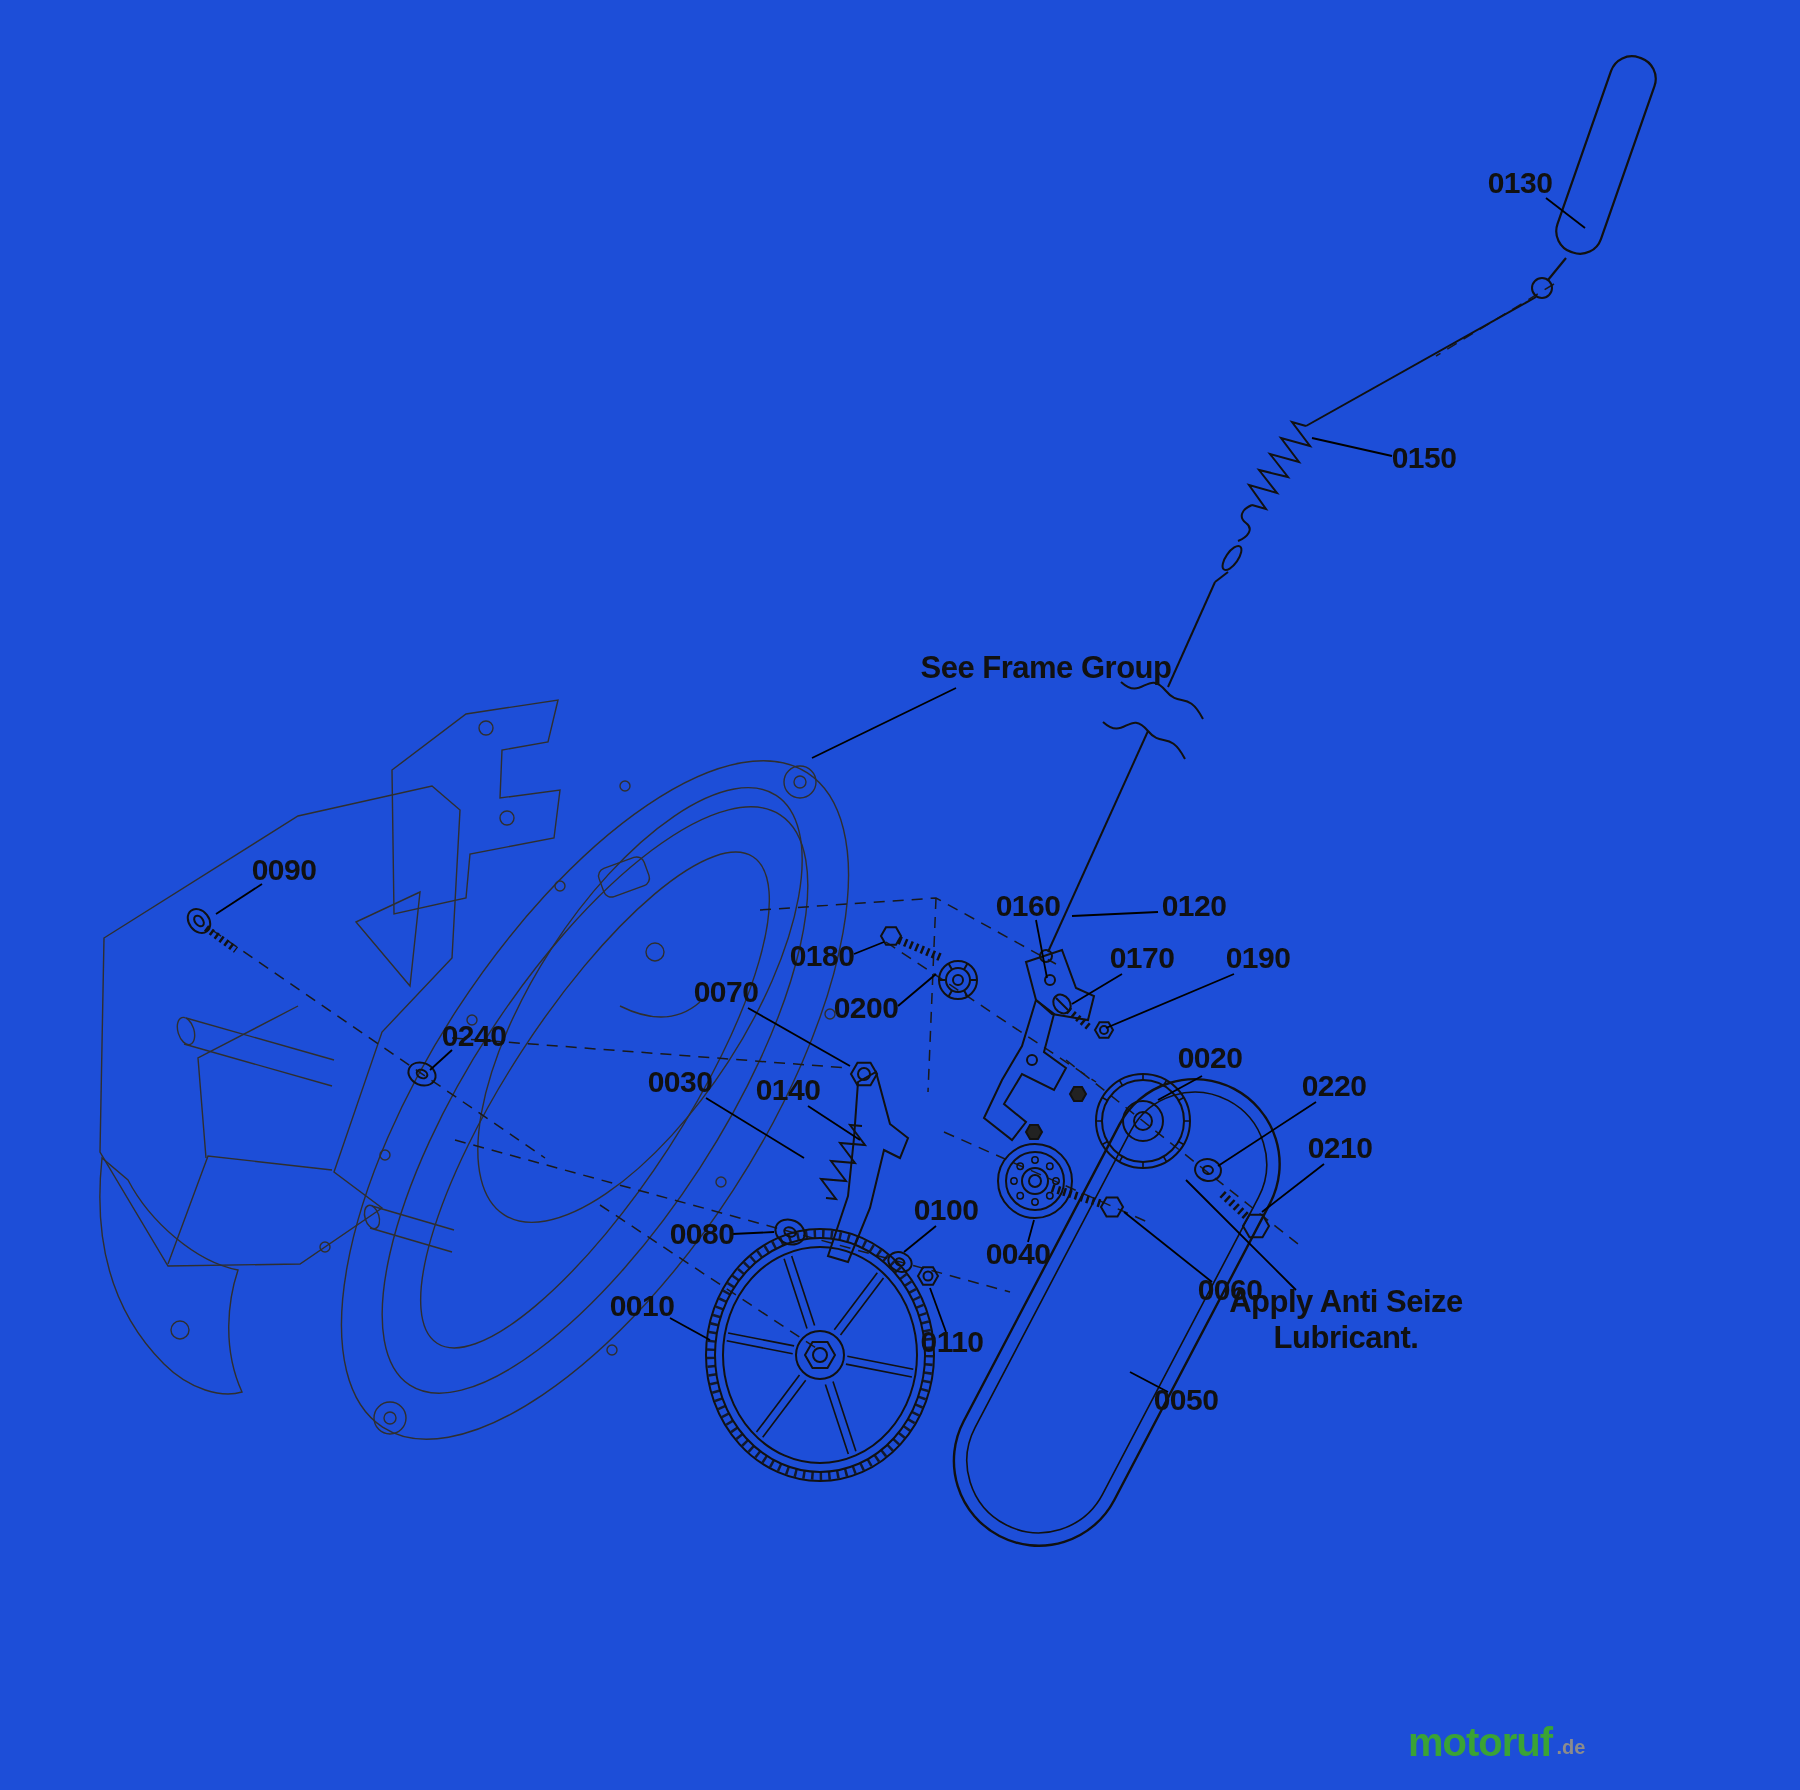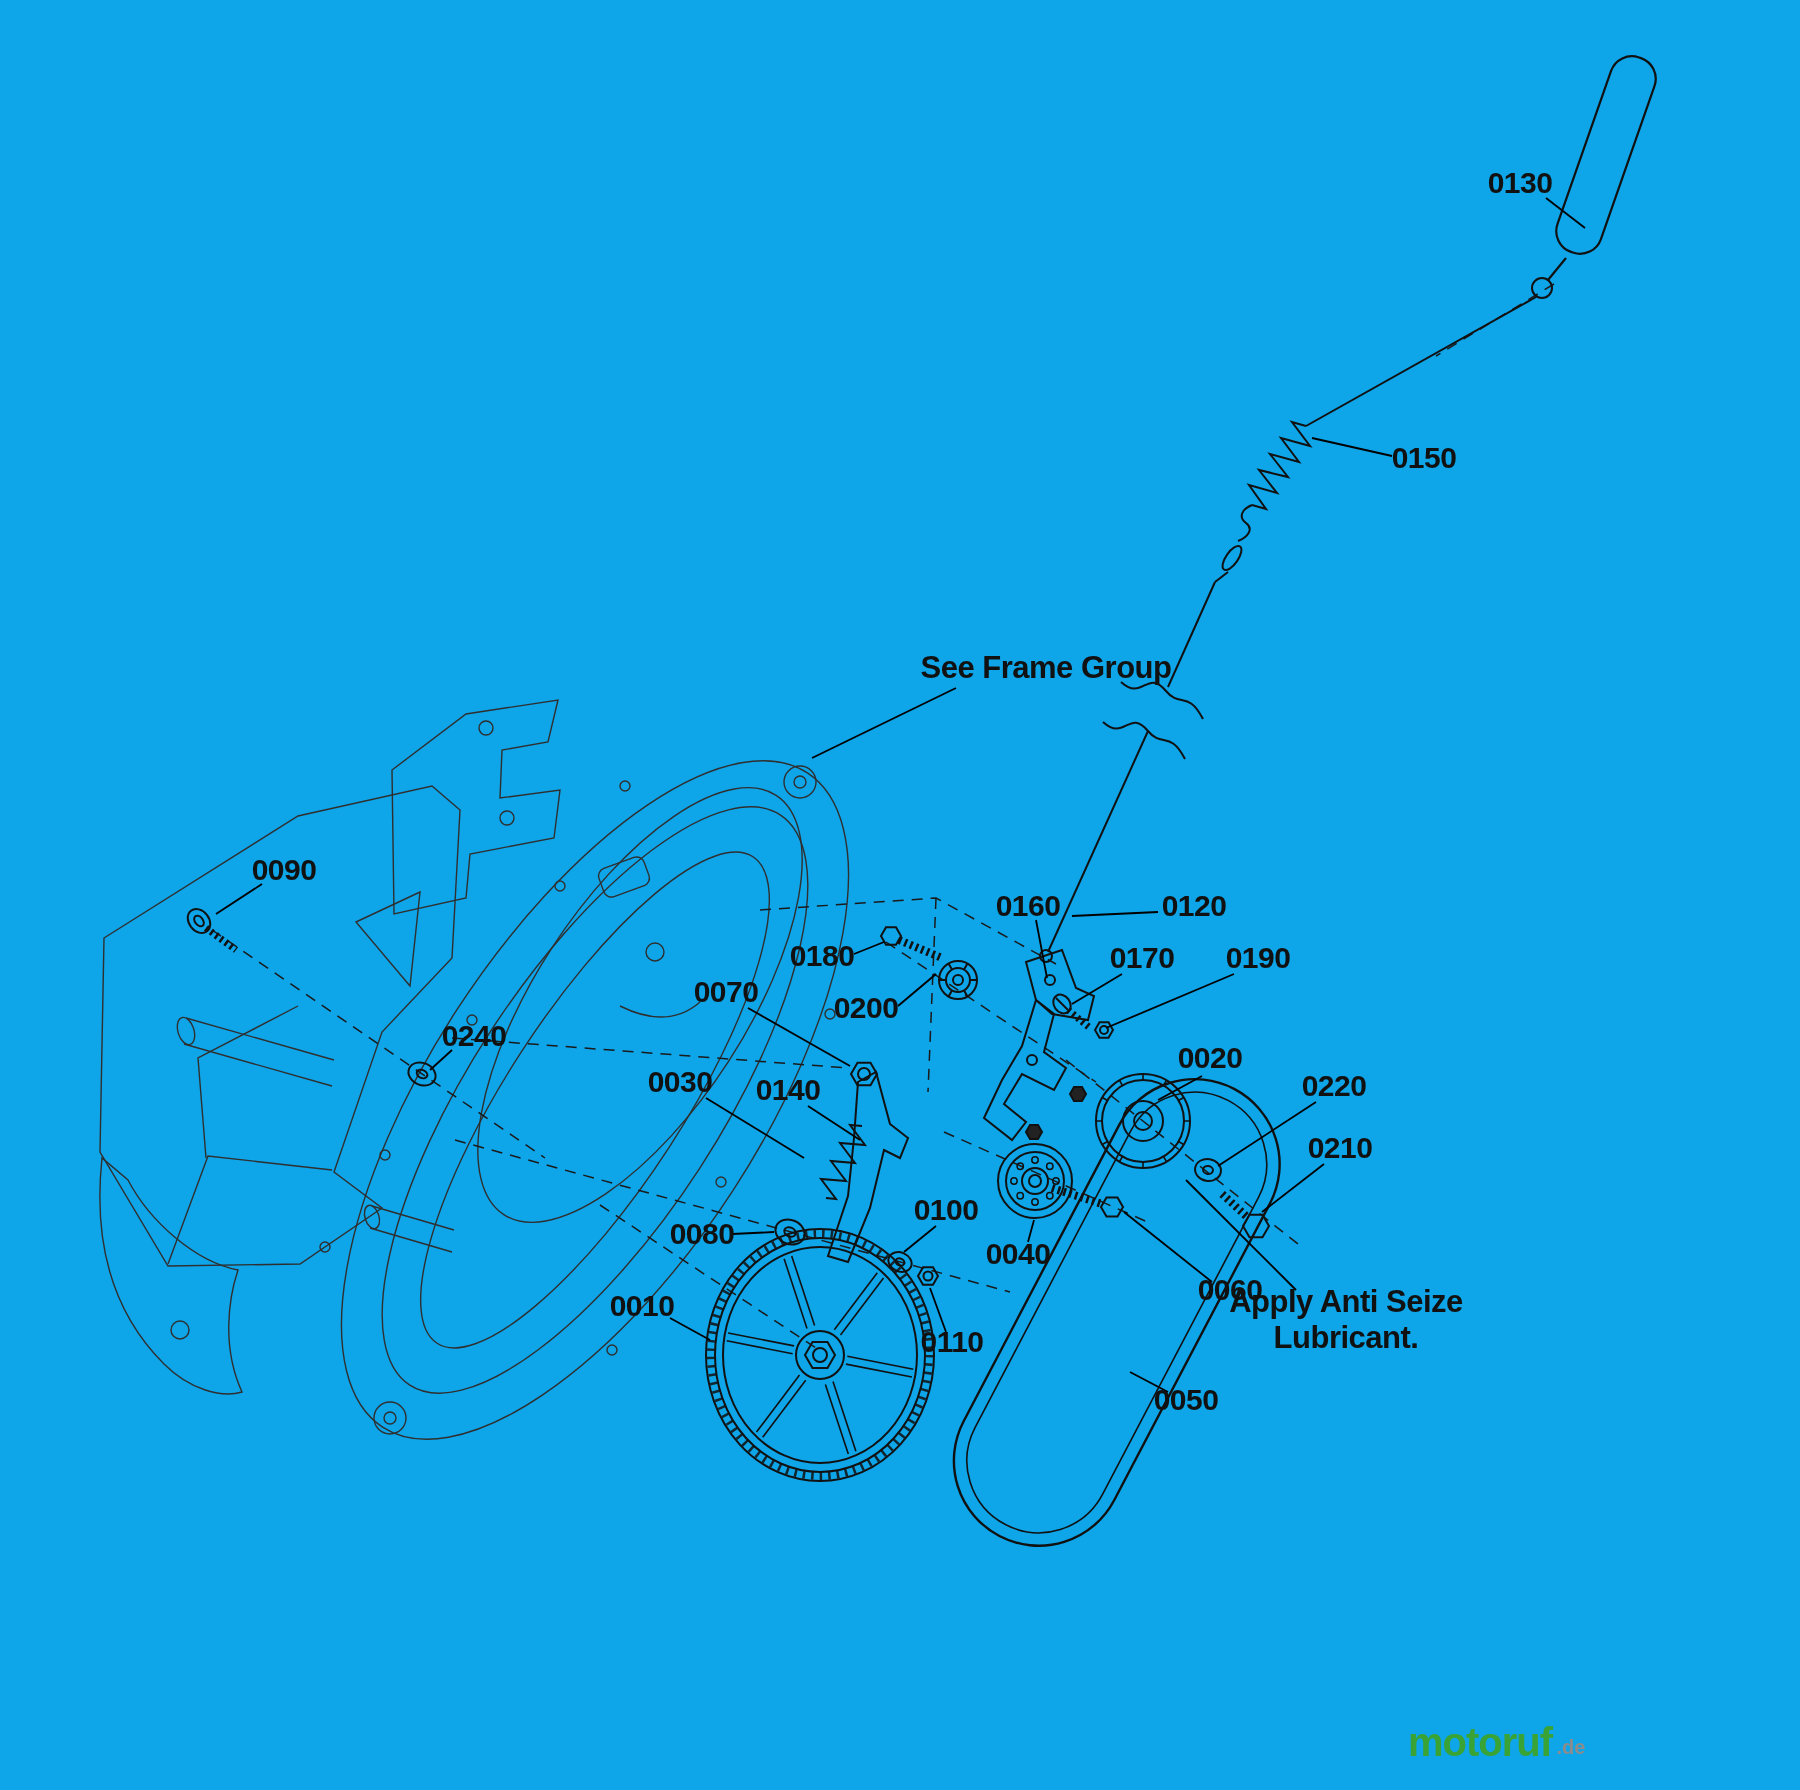--- a/index.html
+++ b/index.html
@@ -1,16 +1,16 @@
 <!DOCTYPE html>
 <html><head>
 <meta charset="utf-8">
 <style>
   html,body{margin:0;padding:0;background:#ffffff;}
-  .canvas{position:relative;width:1800px;height:1790px;background:#0ea5e9;overflow:hidden;
+  .canvas{position:relative;width:1800px;height:1790px;background:#1d4ed8;overflow:hidden;
           font-family:"Liberation Sans",sans-serif;text-align:center;}
   .canvas svg{position:absolute;left:0;top:0;}
   .part-label{font-family:"Liberation Sans",sans-serif;font-weight:bold;font-size:30px;fill:#111;letter-spacing:-0.5px;}
   .note-label{font-family:"Liberation Sans",sans-serif;font-weight:bold;font-size:31px;fill:#111;letter-spacing:-0.5px;}
   .wm-brand{font-family:"Liberation Sans",sans-serif;font-weight:bold;font-size:40px;letter-spacing:-1px;}
   .wm-tld{font-family:"Liberation Sans",sans-serif;font-weight:bold;font-size:20px;}
 </style>
 </head>
 <body>
 

